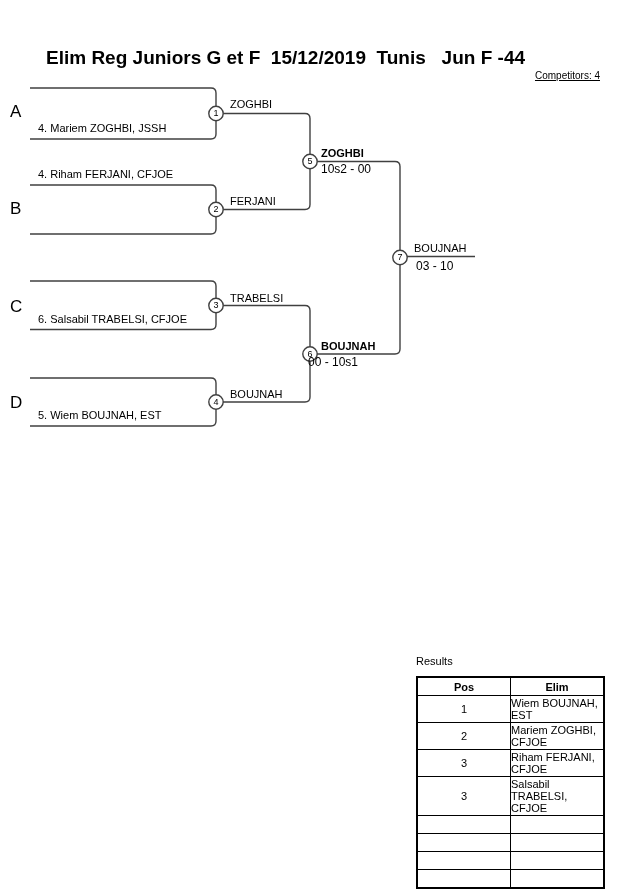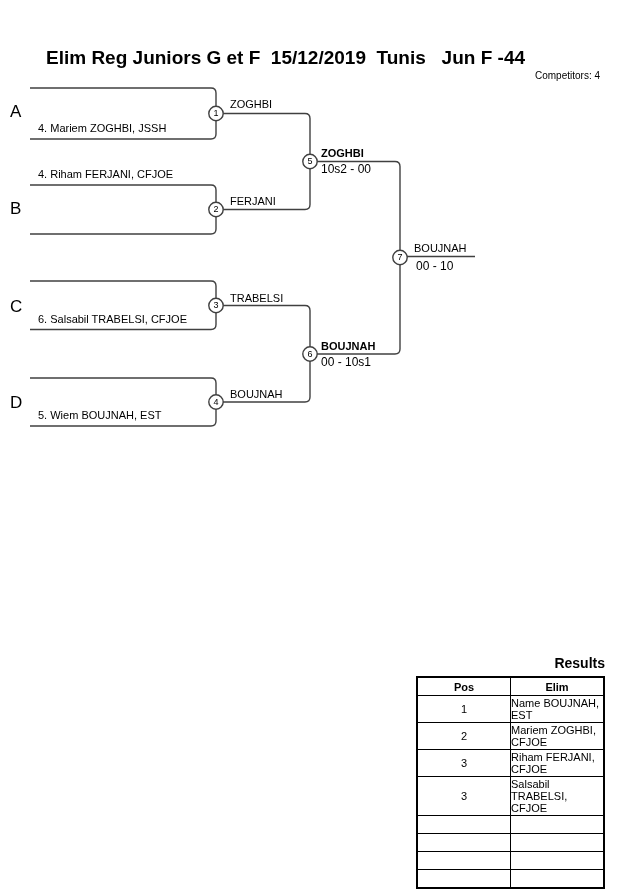--- a/index.html
+++ b/index.html
@@ -6,34 +6,34 @@
   body{
     width:630px;height:891px;
     background:#ffffff;
     font-family:"Liberation Sans", sans-serif;
     color:#000;
     position:relative;
     overflow:hidden;
   }
   .abs{position:absolute;line-height:1;white-space:nowrap;}
   .title{font-size:19px;font-weight:bold;white-space:pre;}
-  .competitors{font-size:10px;}
+  .competitors{font-size:10px;text-decoration:underline;}
   .section-letter{font-size:17px;}
   .name{font-size:11px;}
   .winner{font-size:11px;}
   .winner-bold{font-size:11px;font-weight:bold;}
   .score{font-size:12px;}
   .match-num{
     width:14px;height:14px;
     display:flex;align-items:center;justify-content:center;
     font-size:9px;
   }
   svg.lines{position:absolute;left:0;top:0;}
 
-  .results-title{font-size:14px;font-weight:bold;text-align:right;width:189px;}
+  .results-title{font-size:11px;font-weight:normal;text-align:left;width:189px;}
   table.results{
     position:absolute;left:416px;top:676px;
     width:189px;
     border-collapse:collapse;
     border:2px solid #000;
     table-layout:fixed;
   }
   table.results th, table.results td{
     border:1px solid #000;
     font-size:11px;
@@ -96,33 +96,33 @@
 
 <div class="abs winner" style="left:230px;top:99px;">ZOGHBI</div>
 <div class="abs winner" style="left:230px;top:196px;">FERJANI</div>
 <div class="abs winner" style="left:230px;top:293px;">TRABELSI</div>
 <div class="abs winner" style="left:230px;top:389px;">BOUJNAH</div>
 <div class="abs winner-bold" style="left:321px;top:148px;">ZOGHBI</div>
 <div class="abs winner-bold" style="left:321px;top:341px;">BOUJNAH</div>
 <div class="abs winner" style="left:414px;top:243px;">BOUJNAH</div>
 
 <div class="abs score" style="left:321px;top:163px;">10s2 - 00</div>
-<div class="abs score" style="left:321px;top:356px;">00 - 10s1</div>
-<div class="abs score" style="left:416px;top:260px;">00 - 10</div>
+<div class="abs score" style="left:308px;top:356px;">00 - 10s1</div>
+<div class="abs score" style="left:416px;top:260px;">03 - 10</div>
 
 <div class="abs results-title" style="left:416px;top:656px;">Results</div>
 <table class="results">
   <tbody>
       <tr>
     <th>Pos</th>
     <th>Elim</th>
   </tr>
   <tr>
     <td class="pos">1</td>
-    <td class="nm">Name BOUJNAH, EST</td>
+    <td class="nm">Wiem BOUJNAH, EST</td>
   </tr>
   <tr>
     <td class="pos">2</td>
     <td class="nm">Mariem ZOGHBI, CFJOE</td>
   </tr>
   <tr>
     <td class="pos">3</td>
     <td class="nm">Riham FERJANI, CFJOE</td>
   </tr>
   <tr>

